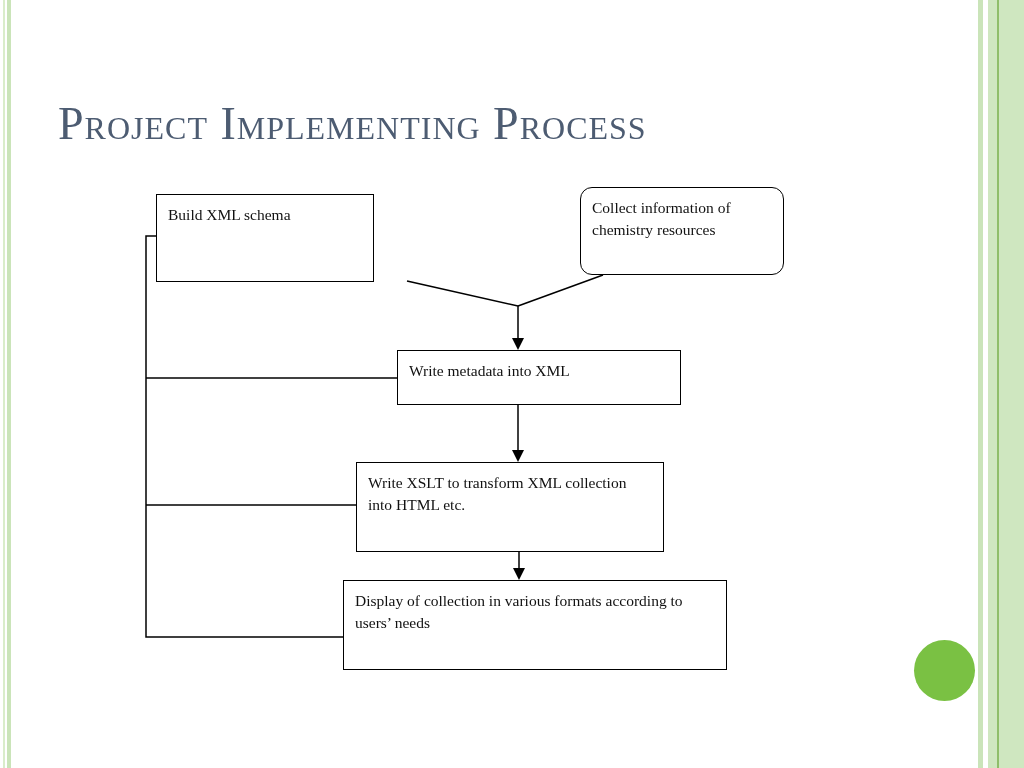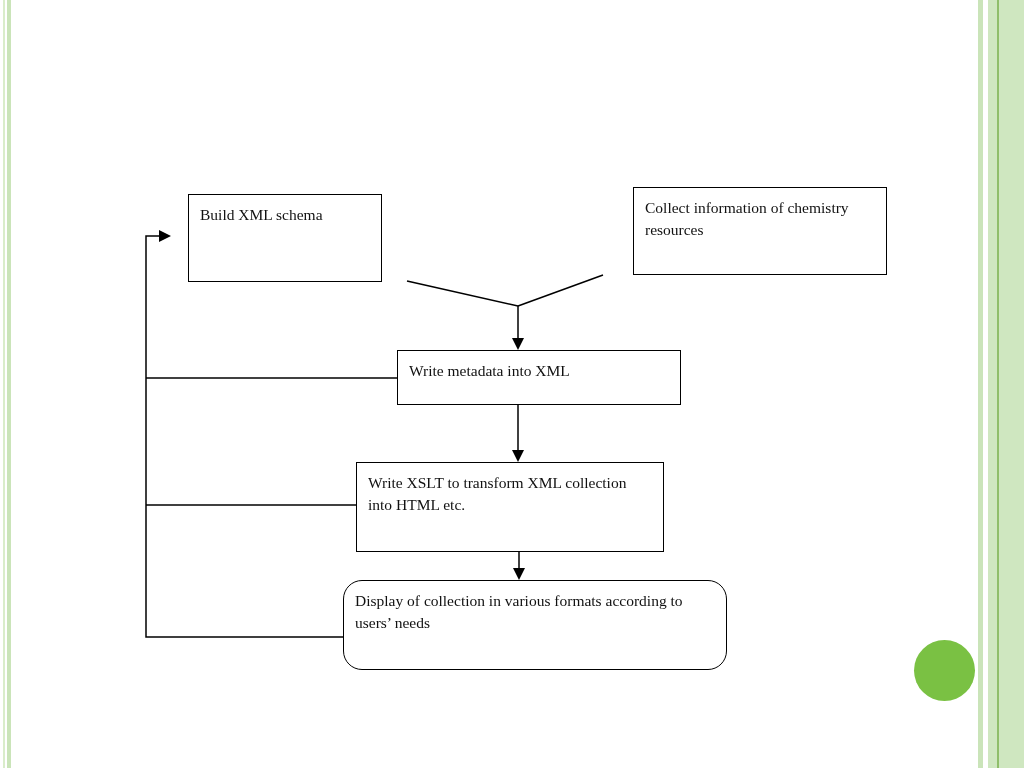--- a/index.html
+++ b/index.html
@@ -52,25 +52,25 @@
   .node {
     position: absolute;
     box-sizing: border-box;
     border: 1.5px solid #000000;
     background: #ffffff;
     padding: 9px 11px 0 11px;
     font-size: 15.5px;
     line-height: 22px;
     color: #111111;
   }
-  .node-build   { left: 188px; top: 194px; width: 194px; height: 88px; }
-  .node-collect { left: 633px; top: 187px; width: 254px; height: 88px; }
+  .node-build   { left: 156px; top: 194px; width: 218px; height: 88px; }
+  .node-collect { left: 580px; top: 187px; width: 204px; height: 88px; border-radius: 12px; }
   .node-input   { left: 397px; top: 350px; width: 284px; height: 55px; }
   .node-xslt    { left: 356px; top: 462px; width: 308px; height: 90px; }
-  .node-display { left: 343px; top: 580px; width: 384px; height: 90px; border-radius: 19px; }
+  .node-display { left: 343px; top: 580px; width: 384px; height: 90px; }
 
   
   .green-circle {
     position: absolute;
     left: 914px;
     top: 640px;
     width: 61px;
     height: 61px;
     border-radius: 50%;
     background: #7ac143;
@@ -80,20 +80,21 @@
 <body>
 
 <div class="slide">
 
   <div class="stripe stripe-l-outer"></div>
   <div class="stripe stripe-l-inner"></div>
   <div class="stripe stripe-r-inner"></div>
   <div class="stripe stripe-r-band"></div>
   <div class="stripe stripe-r-line"></div>
 
+  <h1 class="title">Project Implementing Process</h1>
 
   <svg class="connectors" viewBox="0 0 1024 768" xmlns="http://www.w3.org/2000/svg">
     <g>
       <line x1="407" y1="281" x2="518" y2="306"></line>
     </g>
     <g>
       <line x1="603" y1="275" x2="518" y2="306"></line>
     </g>
     <g>
       <line x1="518" y1="306" x2="518" y2="339"></line>

